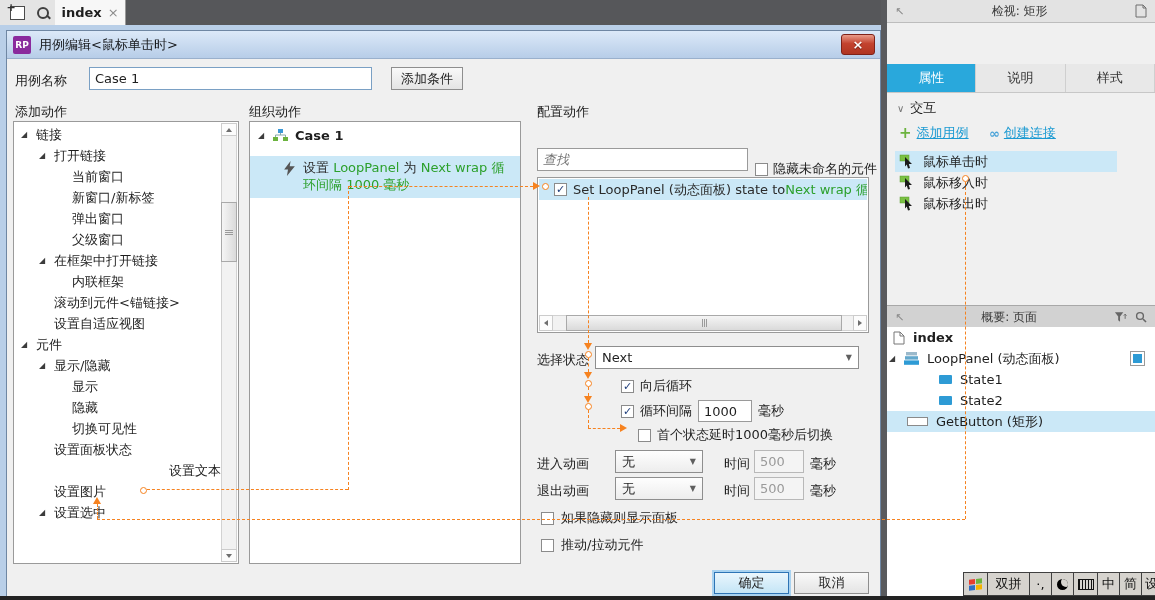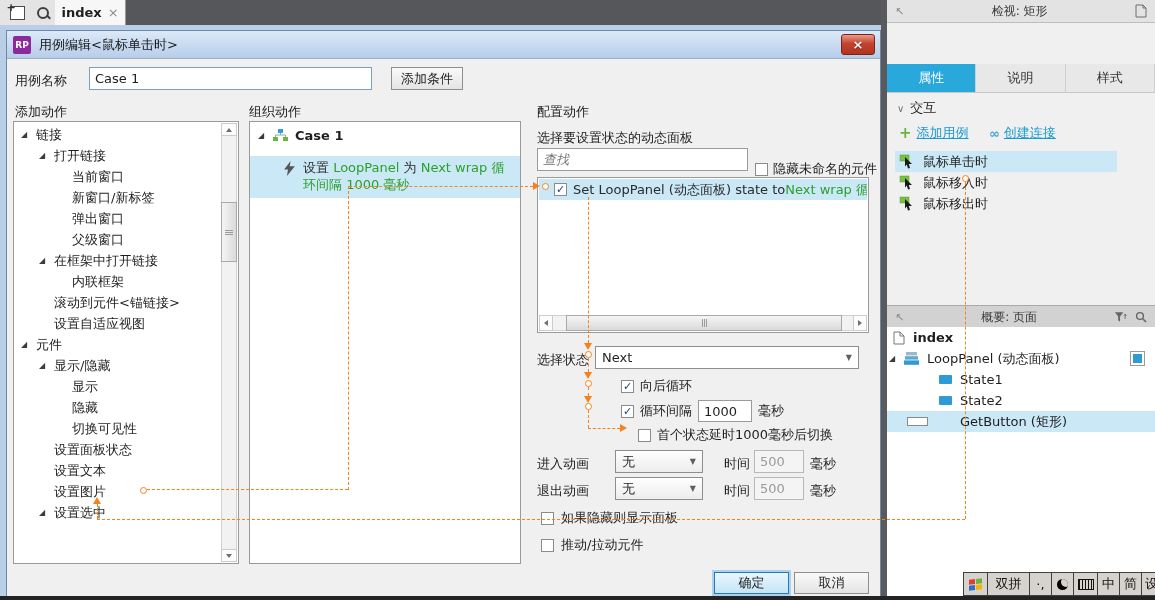--- a/index.html
+++ b/index.html
@@ -213,21 +213,21 @@
           <span>State1</span>
         </div>
         <div class="orow" style="padding-left: 52px;">
           <span style="margin-right: 8px; display: inline-flex;">
             <svg width="13" height="9" viewBox="0 0 13 9">
               <rect x="0" y="0" width="13" height="9" rx="1" fill="#2e9bd5"></rect>
             </svg>
           </span>
           <span>State2</span>
         </div>
-        <div class="orow sel" style="padding-left: 20px; gap: 24px;">
+        <div class="orow sel" style="padding-left: 20px;">
           <span style="margin-right: 8px; display: inline-flex;">
             <svg width="21" height="9" viewBox="0 0 21 9">
               <rect x="0.5" y="0.5" width="20" height="8" fill="#fff" stroke="#8a8a8a"></rect>
             </svg>
           </span>
           <span>GetButton (矩形)</span>
         </div>
       </div>
   </div>
 
@@ -309,21 +309,21 @@
             <span>隐藏</span>
           </div>
           <div class="trow" style="padding-left: 42px;">
             <span class="tri"></span>
             <span>切换可见性</span>
           </div>
           <div class="trow" style="padding-left: 24px;">
             <span class="tri"></span>
             <span>设置面板状态</span>
           </div>
-          <div class="trow" style="padding-left: 24px;">
+          <div class="trow" style="padding-left: 24px; justify-content: flex-end;">
             <span class="tri"></span>
             <span>设置文本</span>
           </div>
           <div class="trow" style="padding-left: 24px;">
             <span class="tri"></span>
             <span>设置图片</span>
           </div>
           <div class="trow" style="padding-left: 24px;">
             <span class="tri">◢</span>
             <span>设置选中</span>
@@ -353,21 +353,20 @@
         <span style="font-weight:bold;">Case 1</span>
       </div>
       <div class="sel" style="margin-top:10px;padding:3px 4px 5px 34px;display:flex;">
         <svg width="11" height="15" viewBox="0 0 10 14" style="margin:2px 8px 0 0;flex:none;">
           <polygon points="6,0 0,8 3.6,8 2.6,14 10,5 5.2,5" fill="#555"></polygon>
         </svg>
         <span style="width:206px;line-height:17px;"><span class="dark">设置 </span><span class="green">LoopPanel</span><span class="dark"> 为 </span><span class="green">Next wrap 循环间隔 1000 毫秒</span></span>
       </div>
     </div>
 
-    <div class="abs fld-label" style="left:530px;top:98px;">选择要设置状态的动态面板</div>
     <input class="txt-input" style="left: 530px; top: 117px; width: 211px; height: 23px; border: 1px solid rgb(154, 154, 154); font-style: italic;" placeholder="查找">
     <div class="abs" style="left:748px;top:129px;display:flex;align-items:center;gap:5px;">
       <span class="cb"></span>
       <span class="fld-label">隐藏未命名的元件</span>
     </div>
     <div class="panel" style="left:530px;top:146px;width:332px;height:156px;">
       <div class="sel" style="position:absolute;left:1px;top:1px;right:1px;height:21px;display:flex;align-items:center;white-space:nowrap;overflow:hidden;">
         <span class="cb" style="margin-left:15px;margin-right:6px;">✓</span>
         <span class="dark">Set LoopPanel (动态面板) state to </span>
           <span class="green">Next wrap 循环间隔 100</span>

